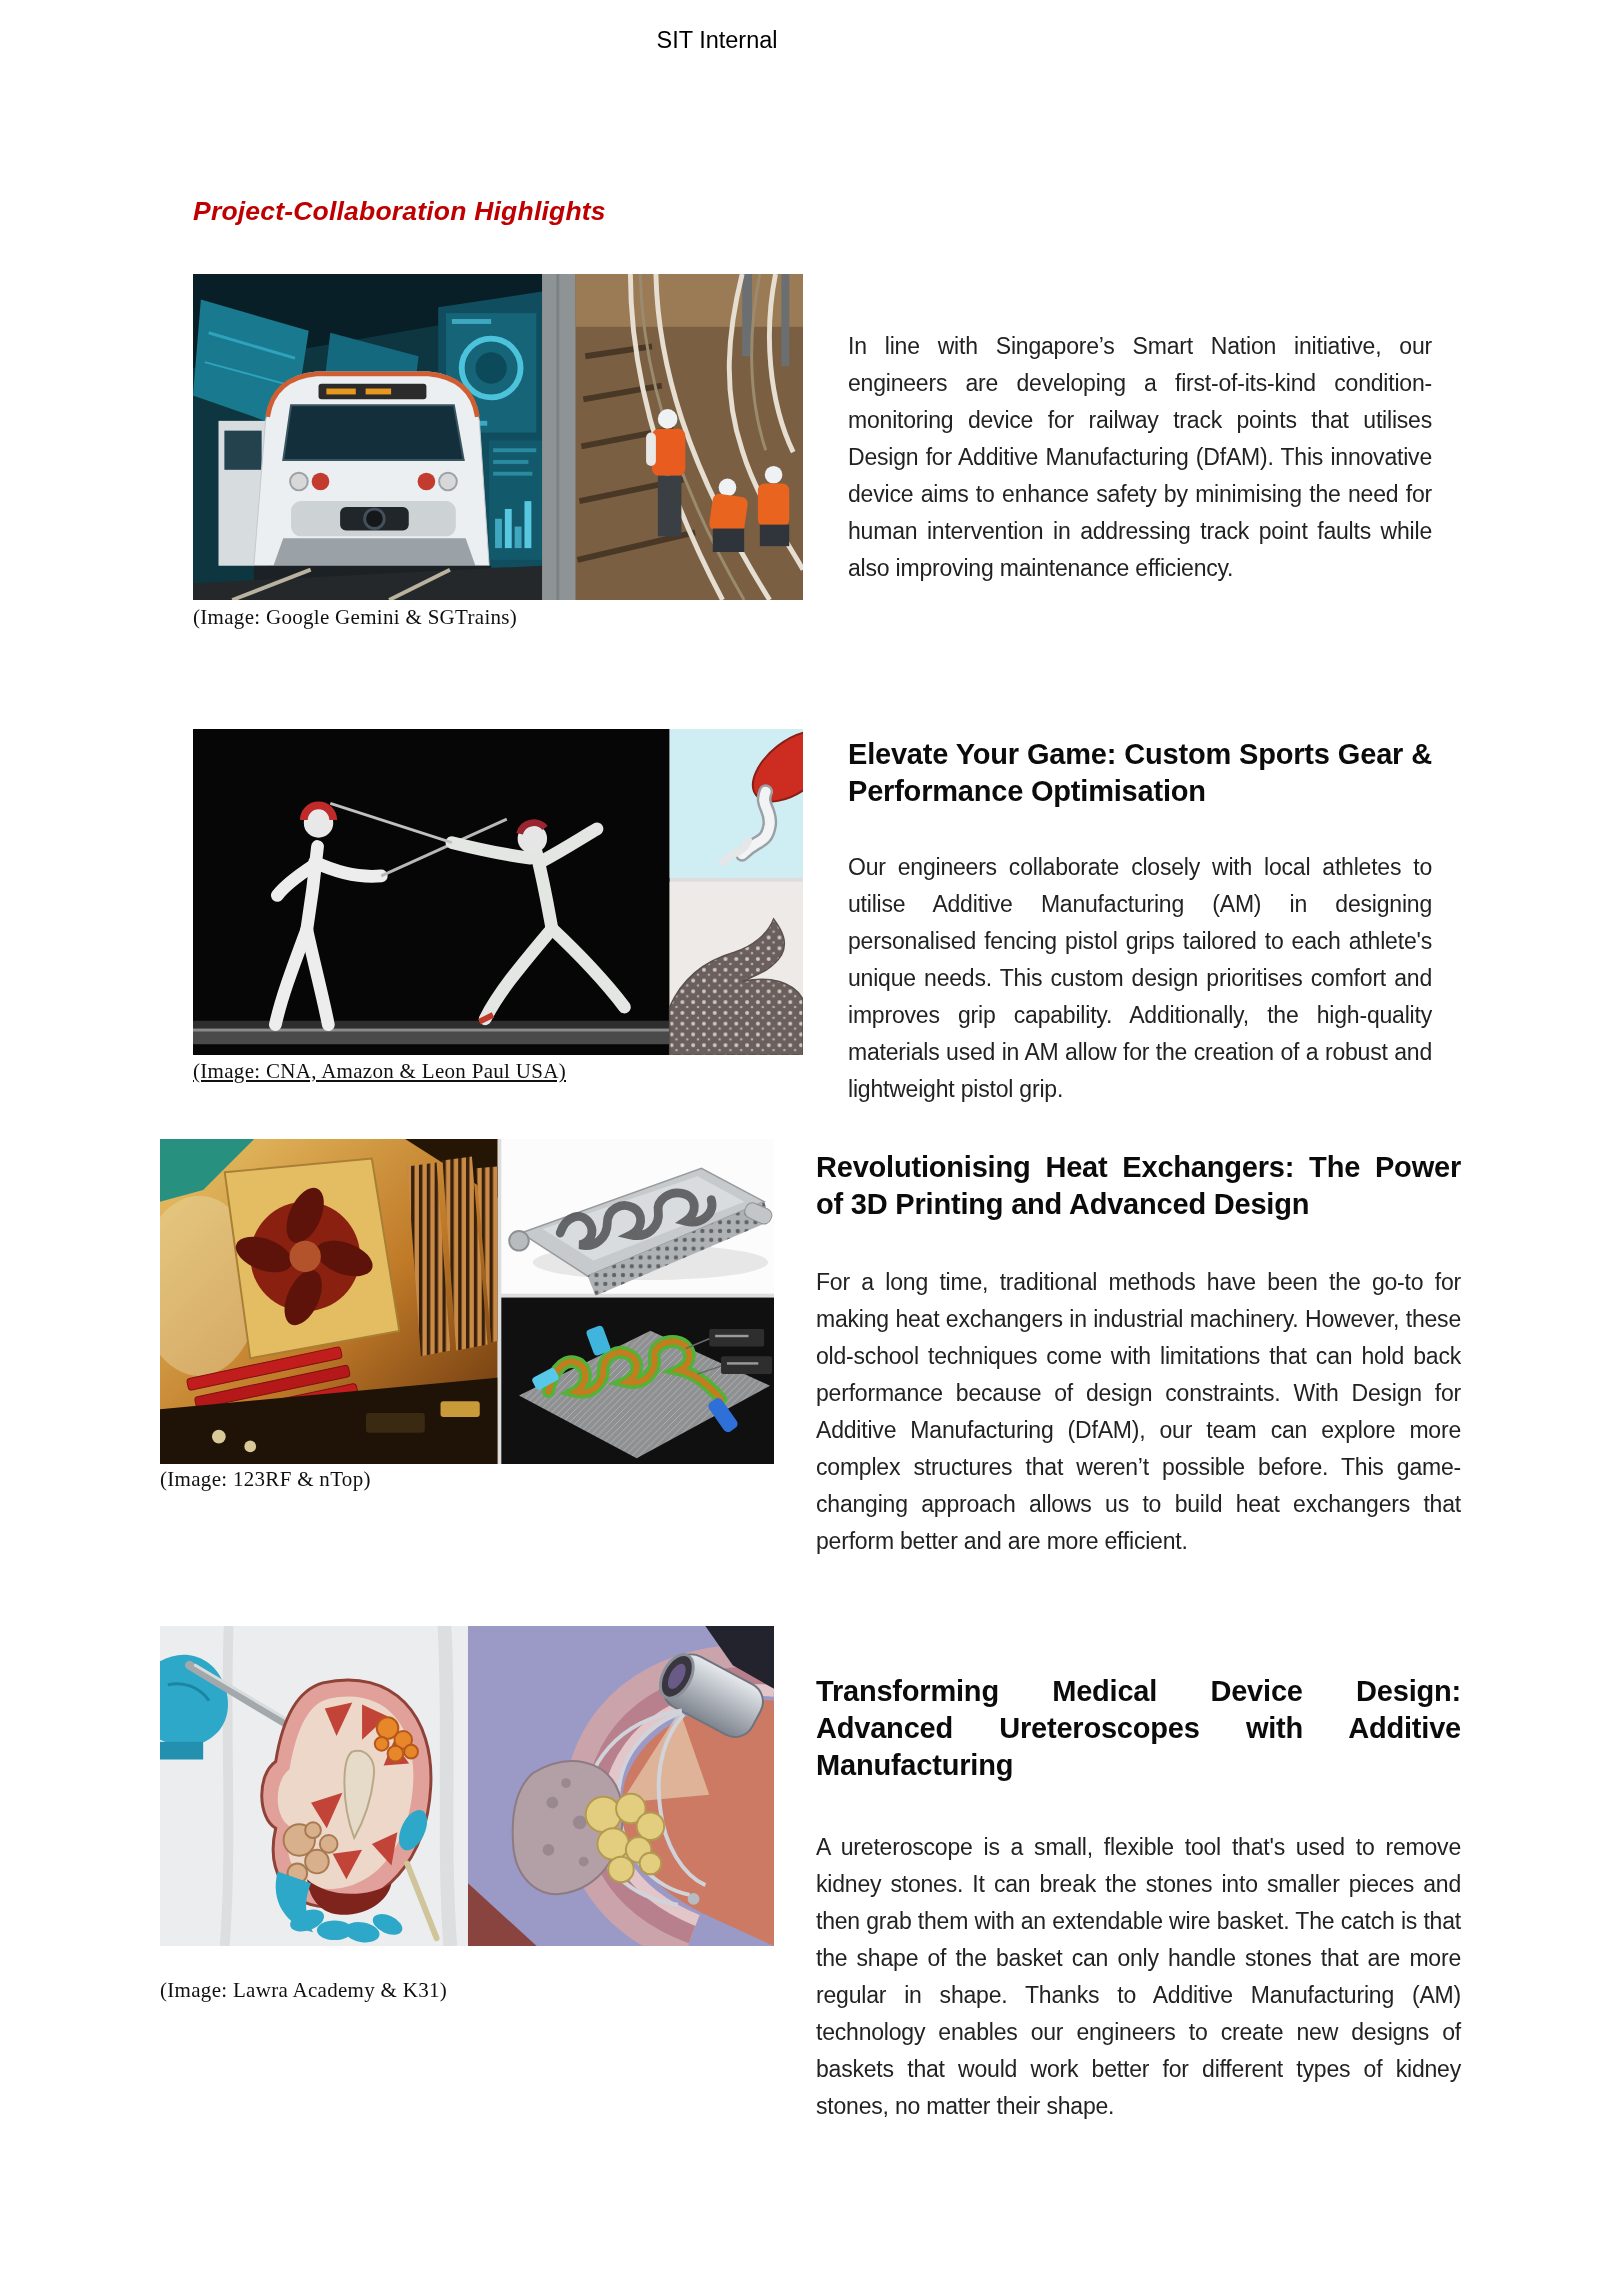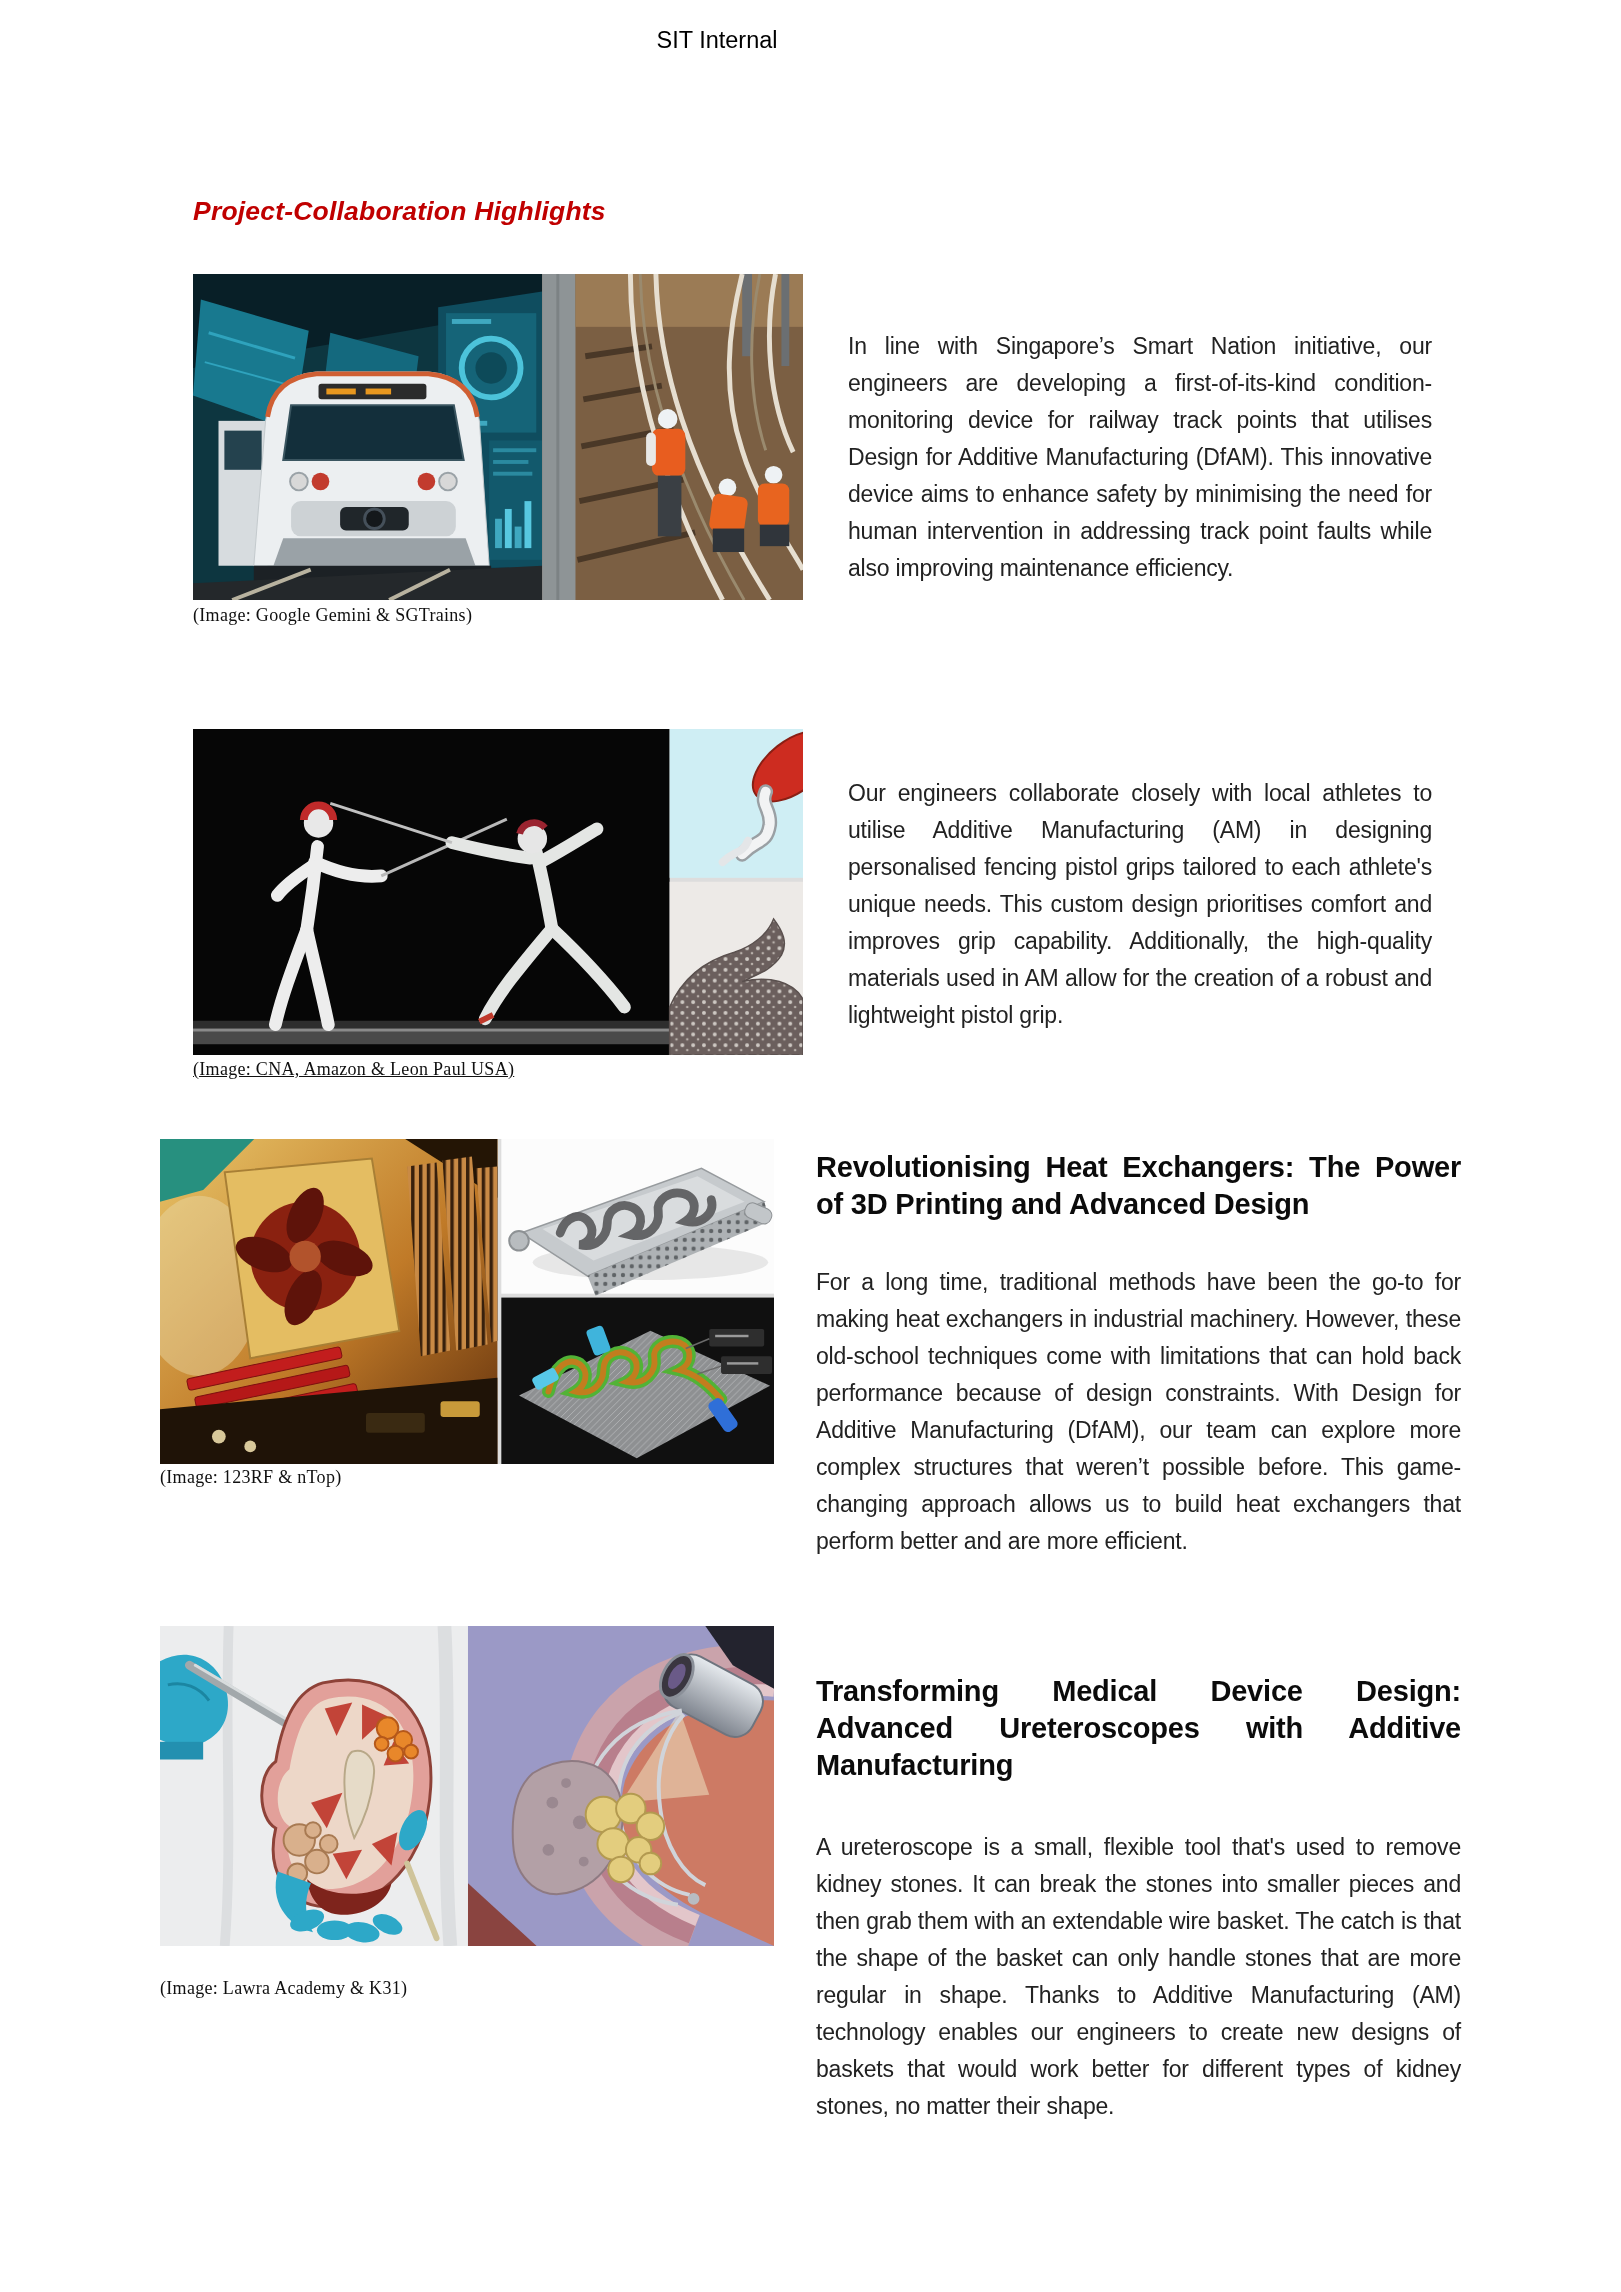--- a/index.html
+++ b/index.html
@@ -5,21 +5,21 @@
   html,body{margin:0;padding:0;}
   body{
     width:1621px;height:2293px;position:relative;background:#ffffff;
     font-family:"Liberation Sans", sans-serif;color:#1c1c1c;overflow:hidden;
   }
   .abs{position:absolute;}
   .doc-header{top:27.4px;left:0;width:1434px;text-align:center;font-size:23.5px;color:#000;}
   .page-title{left:193px;top:196px;font-size:26.5px;font-weight:bold;font-style:italic;color:#C00000;letter-spacing:0.2px;}
   .figure{overflow:hidden;background:#ddd;}
   .figure svg{display:block;}
-  .caption{font-family:"Liberation Serif", serif;font-size:18px;color:#101010;letter-spacing:0.3px;text-align:right;}
+  .caption{font-family:"Liberation Serif", serif;font-size:21px;color:#101010;letter-spacing:0.3px;text-align:right;}
   .sec-text{}
   .sec-heading{
     font-weight:bold;font-size:29px;line-height:37px;color:#0b0b0b;
     text-align:justify;text-align-last:left;letter-spacing:-0.2px;
   }
   .sec-body{
     font-size:23px;line-height:37px;margin-top:41px;color:#222;
     text-align:justify;text-align-last:left;letter-spacing:-0.2px;
   }
 </style>
@@ -158,20 +158,21 @@
     <path d="M560,128 C575,112 585,118 588,98 C590,82 578,78 584,64" stroke="#9aa0a4" stroke-width="15" fill="none" stroke-linecap="round"></path>
     <path d="M560,128 C575,112 585,118 588,98 C590,82 578,78 584,64" stroke="#f2f3f4" stroke-width="10" fill="none" stroke-linecap="round"></path>
     <path d="M540,136 C552,124 560,128 566,114" stroke="#e4e6e8" stroke-width="8" fill="none" stroke-linecap="round"></path>
 
     <rect x="486" y="156" width="136" height="177" fill="#edeae7"></rect>
     <path d="M486,333 L486,284 C500,252 524,236 552,228 C570,222 586,210 592,194 C601,206 607,218 600,231 C590,247 572,252 560,258 C588,252 612,258 622,276 L622,333 Z" fill="url(#pores2)" stroke="#5a504e" stroke-width="1.5"></path>
   </svg>
 </div>
 <div class="abs caption" style="left:193px;top:1059px;text-decoration:underline;">(Image: CNA, Amazon &amp; Leon Paul USA)</div>
 <div class="abs sec-text" style="left:848px;top:736px;width:584px;">
+  <div class="sec-heading">Elevate Your Game: Custom Sports Gear &amp; Performance Optimisation</div>
   <div class="sec-body" style="margin-top:39px;">Our engineers collaborate closely with local athletes to utilise Additive Manufacturing (AM) in designing personalised fencing pistol grips tailored to each athlete's unique needs. This custom design prioritises comfort and improves grip capability. Additionally, the high-quality materials used in AM allow for the creation of a robust and lightweight pistol grip.</div>
 </div>
 
 <div class="abs figure" style="left:160px;top:1139px;width:614px;height:325px;">
   <svg viewBox="0 0 626 332" width="614" height="325" preserveAspectRatio="none">
     <defs>
       <linearGradient id="warm3" x1="0" y1="0" x2="1" y2="1">
         <stop offset="0" stop-color="#e8c468"></stop>
           <stop offset="0.55" stop-color="#c07a28"></stop>
           <stop offset="1" stop-color="#5e2e0c"></stop>

